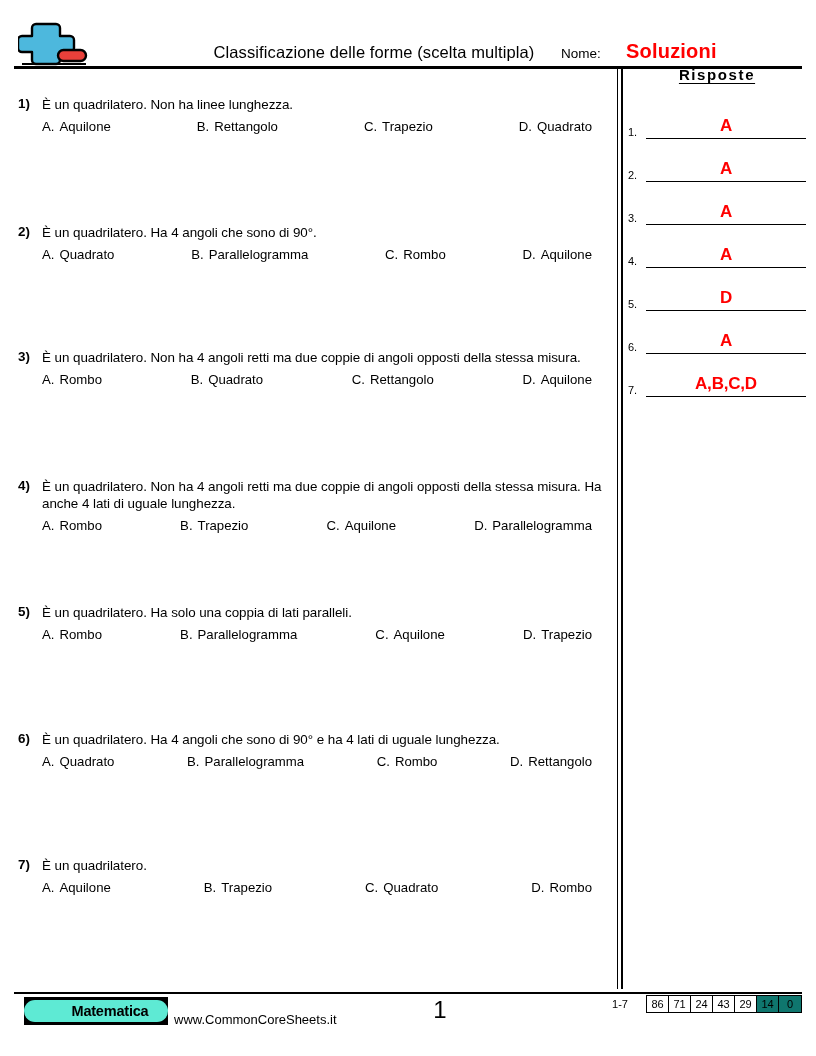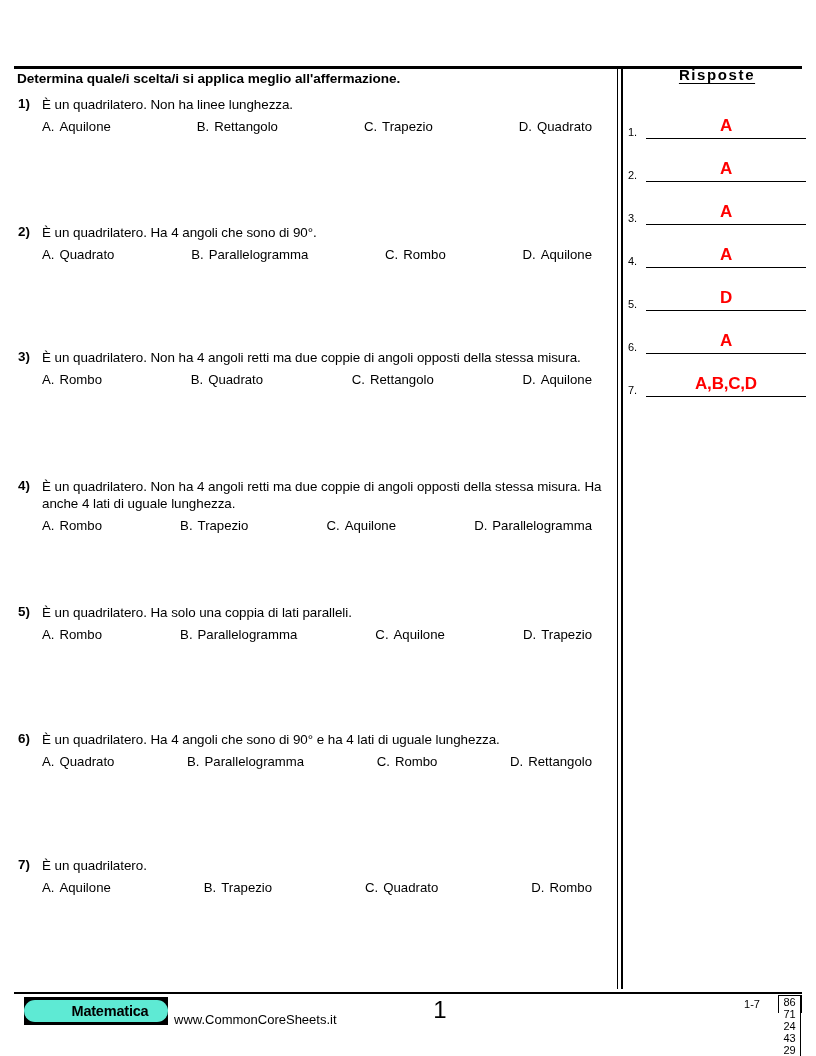--- a/index.html
+++ b/index.html
@@ -250,45 +250,60 @@
     padding-right: 6px;
     display: flex;
     align-items: center;
     line-height: 1;
   }
   .score-cells {
     display: flex;
     border: 1px solid #000;
     box-sizing: border-box;
     height: 18px;
-    flex-direction: column;
   }
   .score-cell {
     min-width: 22px;
     padding: 0 3px;
     border-right: 1px solid #000;
     font-size: 11px;
     display: flex;
     align-items: center;
     justify-content: center;
     background: #fff;
     box-sizing: border-box;
   }
   .score-cell:last-child { border-right: none; }
   .score-cell.hl { background: #0f766e; }
 </style>
 </head>
 <body>
 
 <div class="page">
 
+  <div class="header">
+
+    <div class="logo">
+      <svg width="72" height="46" viewBox="0 0 72 46" xmlns="http://www.w3.org/2000/svg">
+        <path d="M18 4 h20 a4 4 0 0 1 4 4 v8 h10 a4 4 0 0 1 4 4 v8 a4 4 0 0 1 -4 4 h-10 v8 a4 4 0 0 1 -4 4 h-20 a4 4 0 0 1 -4 -4 v-8 h-10 a4 4 0 0 1 -4 -4 v-8 a4 4 0 0 1 4 -4 h10 v-8 a4 4 0 0 1 4 -4 z" fill="#4db8dd" stroke="#000" stroke-width="2.4" stroke-linejoin="round"></path>
+        <rect x="40" y="30" width="28" height="11" rx="5.5" fill="#e8403a" stroke="#000" stroke-width="2.4"></rect>
+        <rect x="4" y="43" width="64" height="2" fill="#000"></rect>
+      </svg>
+    </div>
+
+    <div class="title-row">
+      <span class="worksheet-title">Classificazione delle forme (scelta multipla)</span>
+    </div>
+
+    <span class="name-label">Nome:</span>
+    <span class="name-value">Soluzioni</span>
+  </div>
 
   <div class="hr-top"></div>
 
-  <div class="instruction">Determina quale/i scelta/i si applica meglio all'affermazione.</div>
 
   <div class="divider">
     <i class="a"></i>
       <i class="b"></i>
   </div>
 
   <div class="questions">
 
     <div class="q" style="height:128px">
       <div class="q-head">

